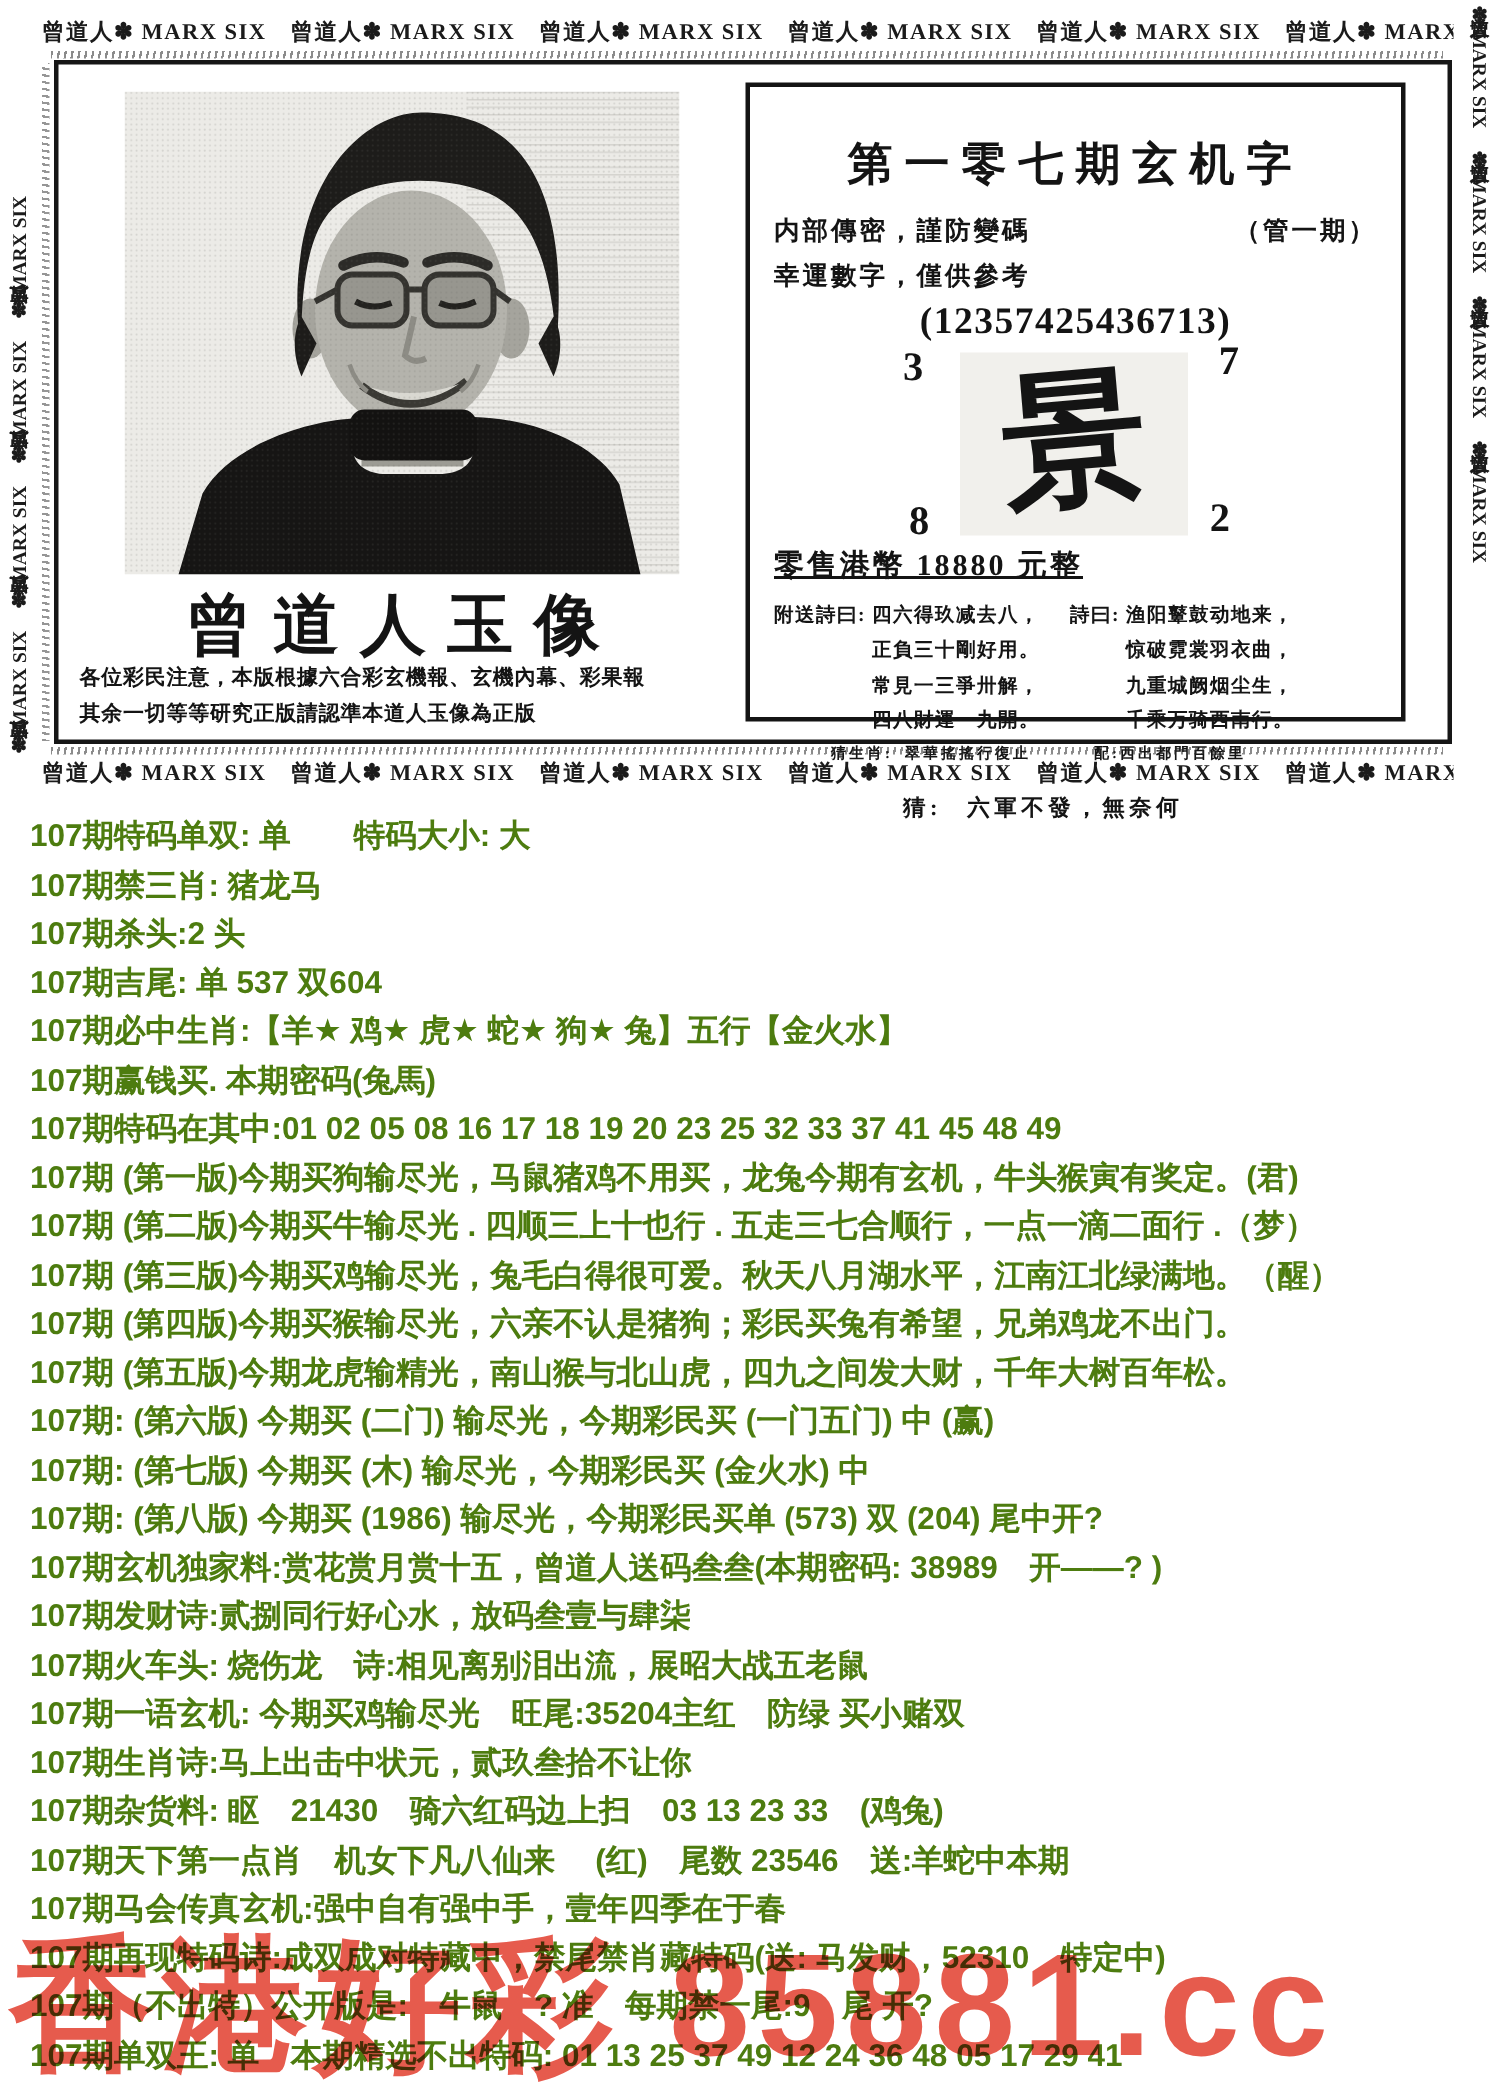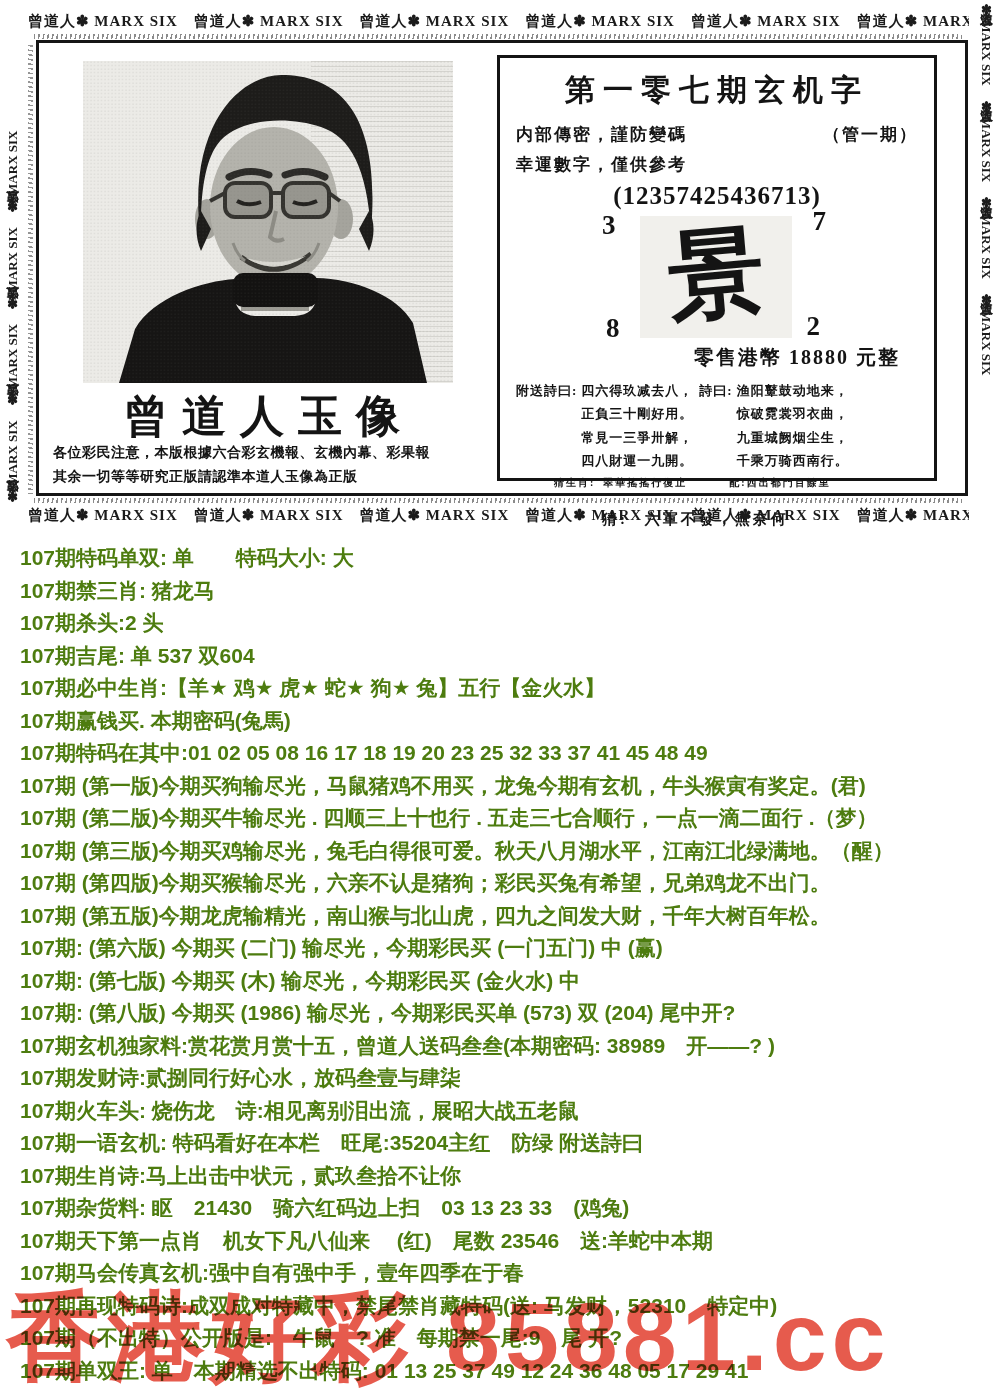--- a/index.html
+++ b/index.html
@@ -41,37 +41,37 @@
     position:absolute; left:14px; top:398px; width:445px;
     font-family:"Liberation Serif","DejaVu Serif",serif; font-weight:700;
     font-size:14px; line-height:1.7; letter-spacing:.5px;
   }
   
   .mystery {
     position:absolute; left:458px; top:12px; width:440px; height:426px;
     border:3px solid #141414; box-sizing:border-box; padding:8px 16px 6px;
     font-family:"Liberation Serif","DejaVu Serif",serif; font-weight:700;
   }
-  .m-title { text-align:center; font-size:30px; letter-spacing:8px; margin-top:4px; white-space:nowrap; }
+  .m-title { text-align:center; font-size:30px; letter-spacing:8px; margin-top:23px; white-space:nowrap; }
   .m-row   { display:flex; justify-content:space-between; font-size:17px; letter-spacing:2px; margin-top:12px;align-items:center; }
   .m-line  { font-size:17px; letter-spacing:2px; margin-top:7px; }
   .m-nums  { text-align:center; font-size:25px; letter-spacing:1px; margin-top:6px; }
   .glyph-area { position:relative; width:250px; height:126px; margin:4px auto 0; }
   .glyph-bg {
     position:absolute; left:48px; top:2px; width:152px; height:122px;
     background:#f1f0ec; text-align:center;
   }
   .glyph { font-size:96px; line-height:118px; transform:rotate(-5deg); display:inline-block; }
   .corner { position:absolute; font-size:27px; }
   .corner.tl { left:10px;  top:-4px; }
   .corner.tr { right:16px; top:-8px; }
   .corner.bl { left:14px;  bottom:-4px; }
   .corner.br { right:22px; bottom:-2px; }
-  .price { text-align:right; padding-right:18px; font-size:20px; letter-spacing:2px; margin-top:4px; }
-  .poems { display:flex; gap:6px; margin-top:8px; font-size:13px; line-height:1.8; letter-spacing:1px;text-align:right; }
+  .price { padding-right:18px; font-size:20px; letter-spacing:2px; margin-top:4px;text-decoration:underline; }
+  .poems { display:flex; gap:20px; margin-top:8px; font-size:13px; line-height:1.8; letter-spacing:1px;text-align:right; }
   .poem  { display:flex; }
   .plabel { white-space:nowrap; margin-right:4px; }
   .plines div { white-space:nowrap; }
   .guess-row  { display:flex; font-size:10px; letter-spacing:2px; margin-top:3px;text-align:right; }
   .guess-row .z-label { margin-left:38px; }
   .guess-row .z-text  { margin-left:8px; }
   .guess-row .m-match { margin-left:42px; }
   .guess-row2 { font-size:15px; letter-spacing:3px; margin-top:20px; }
   .guess-row2 .g-label { margin-left:86px; margin-right:10px; }
   
@@ -220,21 +220,21 @@
     <div class="bline">107期 (第二版)今期买牛输尽光 . 四顺三上十也行 . 五走三七合顺行，一点一滴二面行 .（梦）</div>
     <div class="bline">107期 (第三版)今期买鸡输尽光，兔毛白得很可爱。秋天八月湖水平，江南江北绿满地。（醒）</div>
     <div class="bline">107期 (第四版)今期买猴输尽光，六亲不认是猪狗；彩民买兔有希望，兄弟鸡龙不出门。</div>
     <div class="bline">107期 (第五版)今期龙虎输精光，南山猴与北山虎，四九之间发大财，千年大树百年松。</div>
     <div class="bline">107期: (第六版) 今期买 (二门) 输尽光，今期彩民买 (一门五门) 中 (赢)</div>
     <div class="bline">107期: (第七版) 今期买 (木) 输尽光，今期彩民买 (金火水) 中</div>
     <div class="bline">107期: (第八版) 今期买 (1986) 输尽光，今期彩民买单 (573)  双 (204)  尾中开?</div>
     <div class="bline">107期玄机独家料:赏花赏月赏十五，曾道人送码叁叁(本期密码: 38989　开——? )</div>
     <div class="bline">107期发财诗:贰捌同行好心水，放码叁壹与肆柒</div>
     <div class="bline">107期火车头: 烧伤龙　诗:相见离别泪出流，展昭大战五老鼠</div>
-    <div class="bline">107期一语玄机: 特码看好在本栏　旺尾:35204主红　防绿 附送詩曰</div>
+    <div class="bline">107期一语玄机: 今期买鸡输尽光　旺尾:35204主红　防绿 买小赌双</div>
     <div class="bline">107期生肖诗:马上出击中状元，贰玖叁拾不让你</div>
     <div class="bline">107期杂货料: 眍　21430　骑六红码边上扫　03 13 23 33　(鸡兔)</div>
     <div class="bline">107期天下第一点肖　机女下凡八仙来　 (红)　尾数 23546　送:羊蛇中本期</div>
     <div class="bline">107期马会传真玄机:强中自有强中手，壹年四季在于春</div>
     <div class="bline">107期再现特码诗:成双成对特藏中，禁尾禁肖藏特码(送: 马发财，52310　特定中)</div>
     <div class="bline">107期（不出特）公开版是:　牛鼠　? 准　每期禁一尾:9　尾 开?</div>
     <div class="bline">107期单双王: 单　本期精选不出特码: 01 13 25 37 49 12 24 36 48 05 17 29 41</div>
   </div>
 
   <div class="watermark">香港好彩 85881.cc</div>

